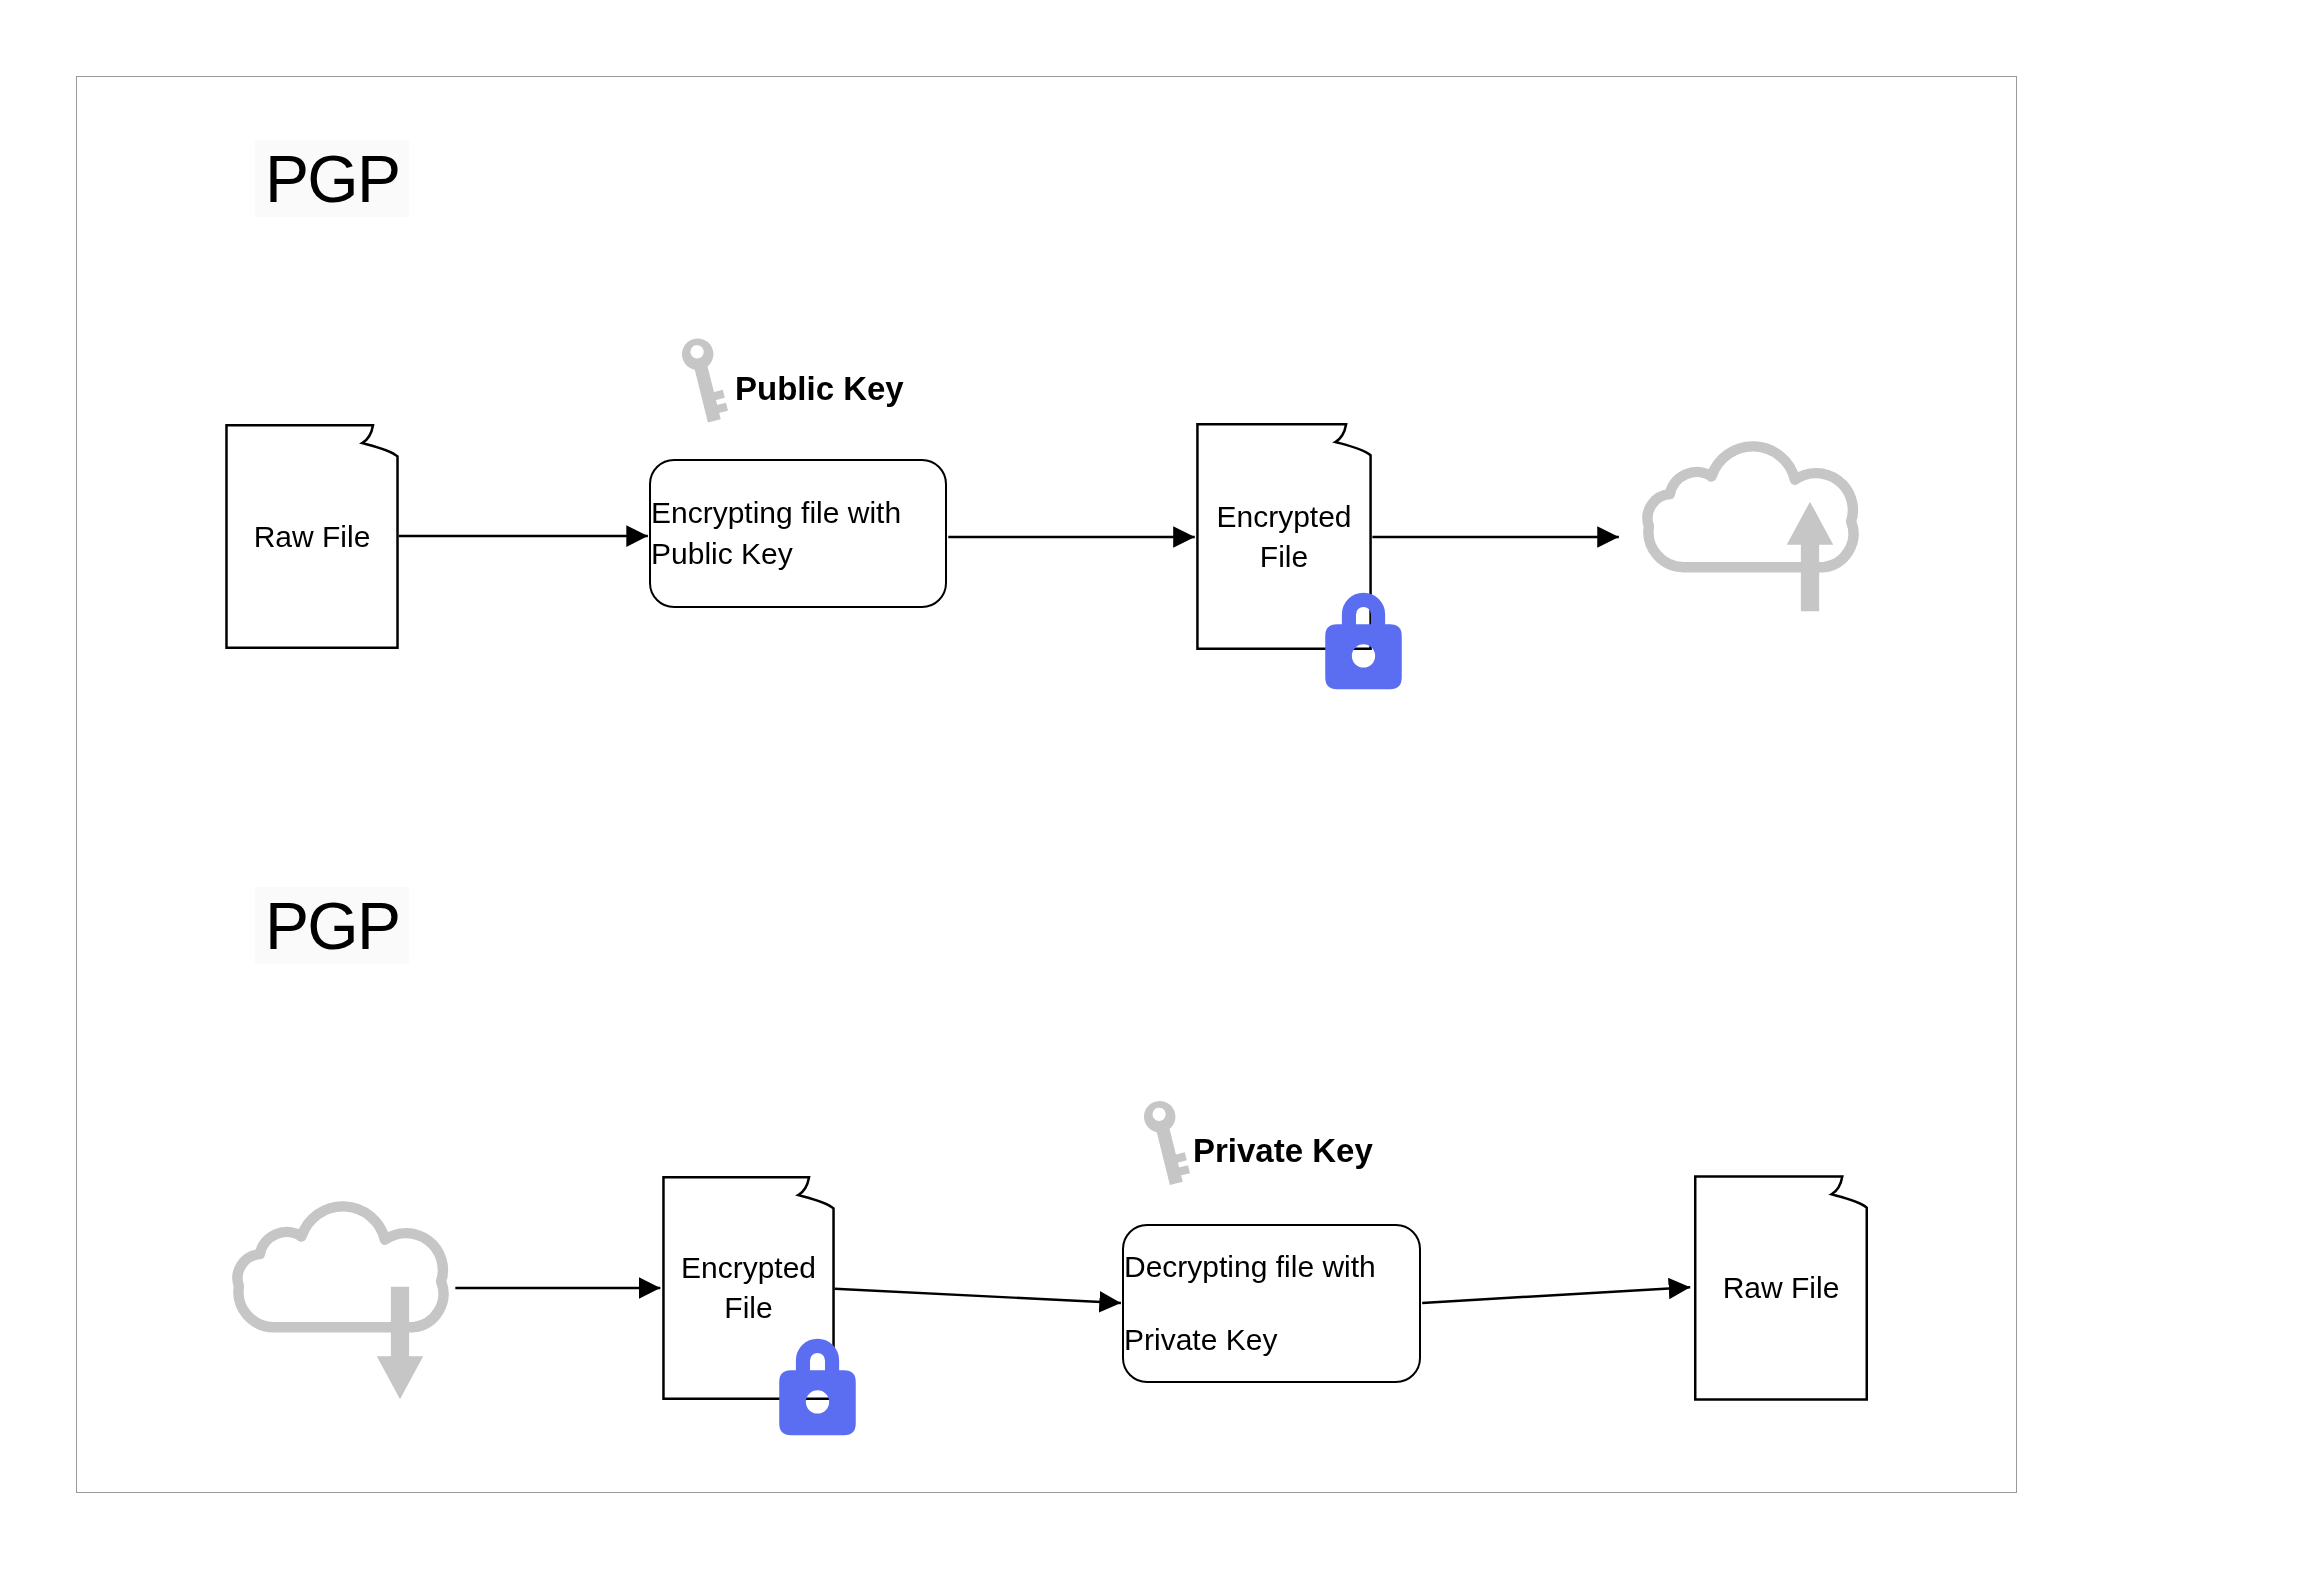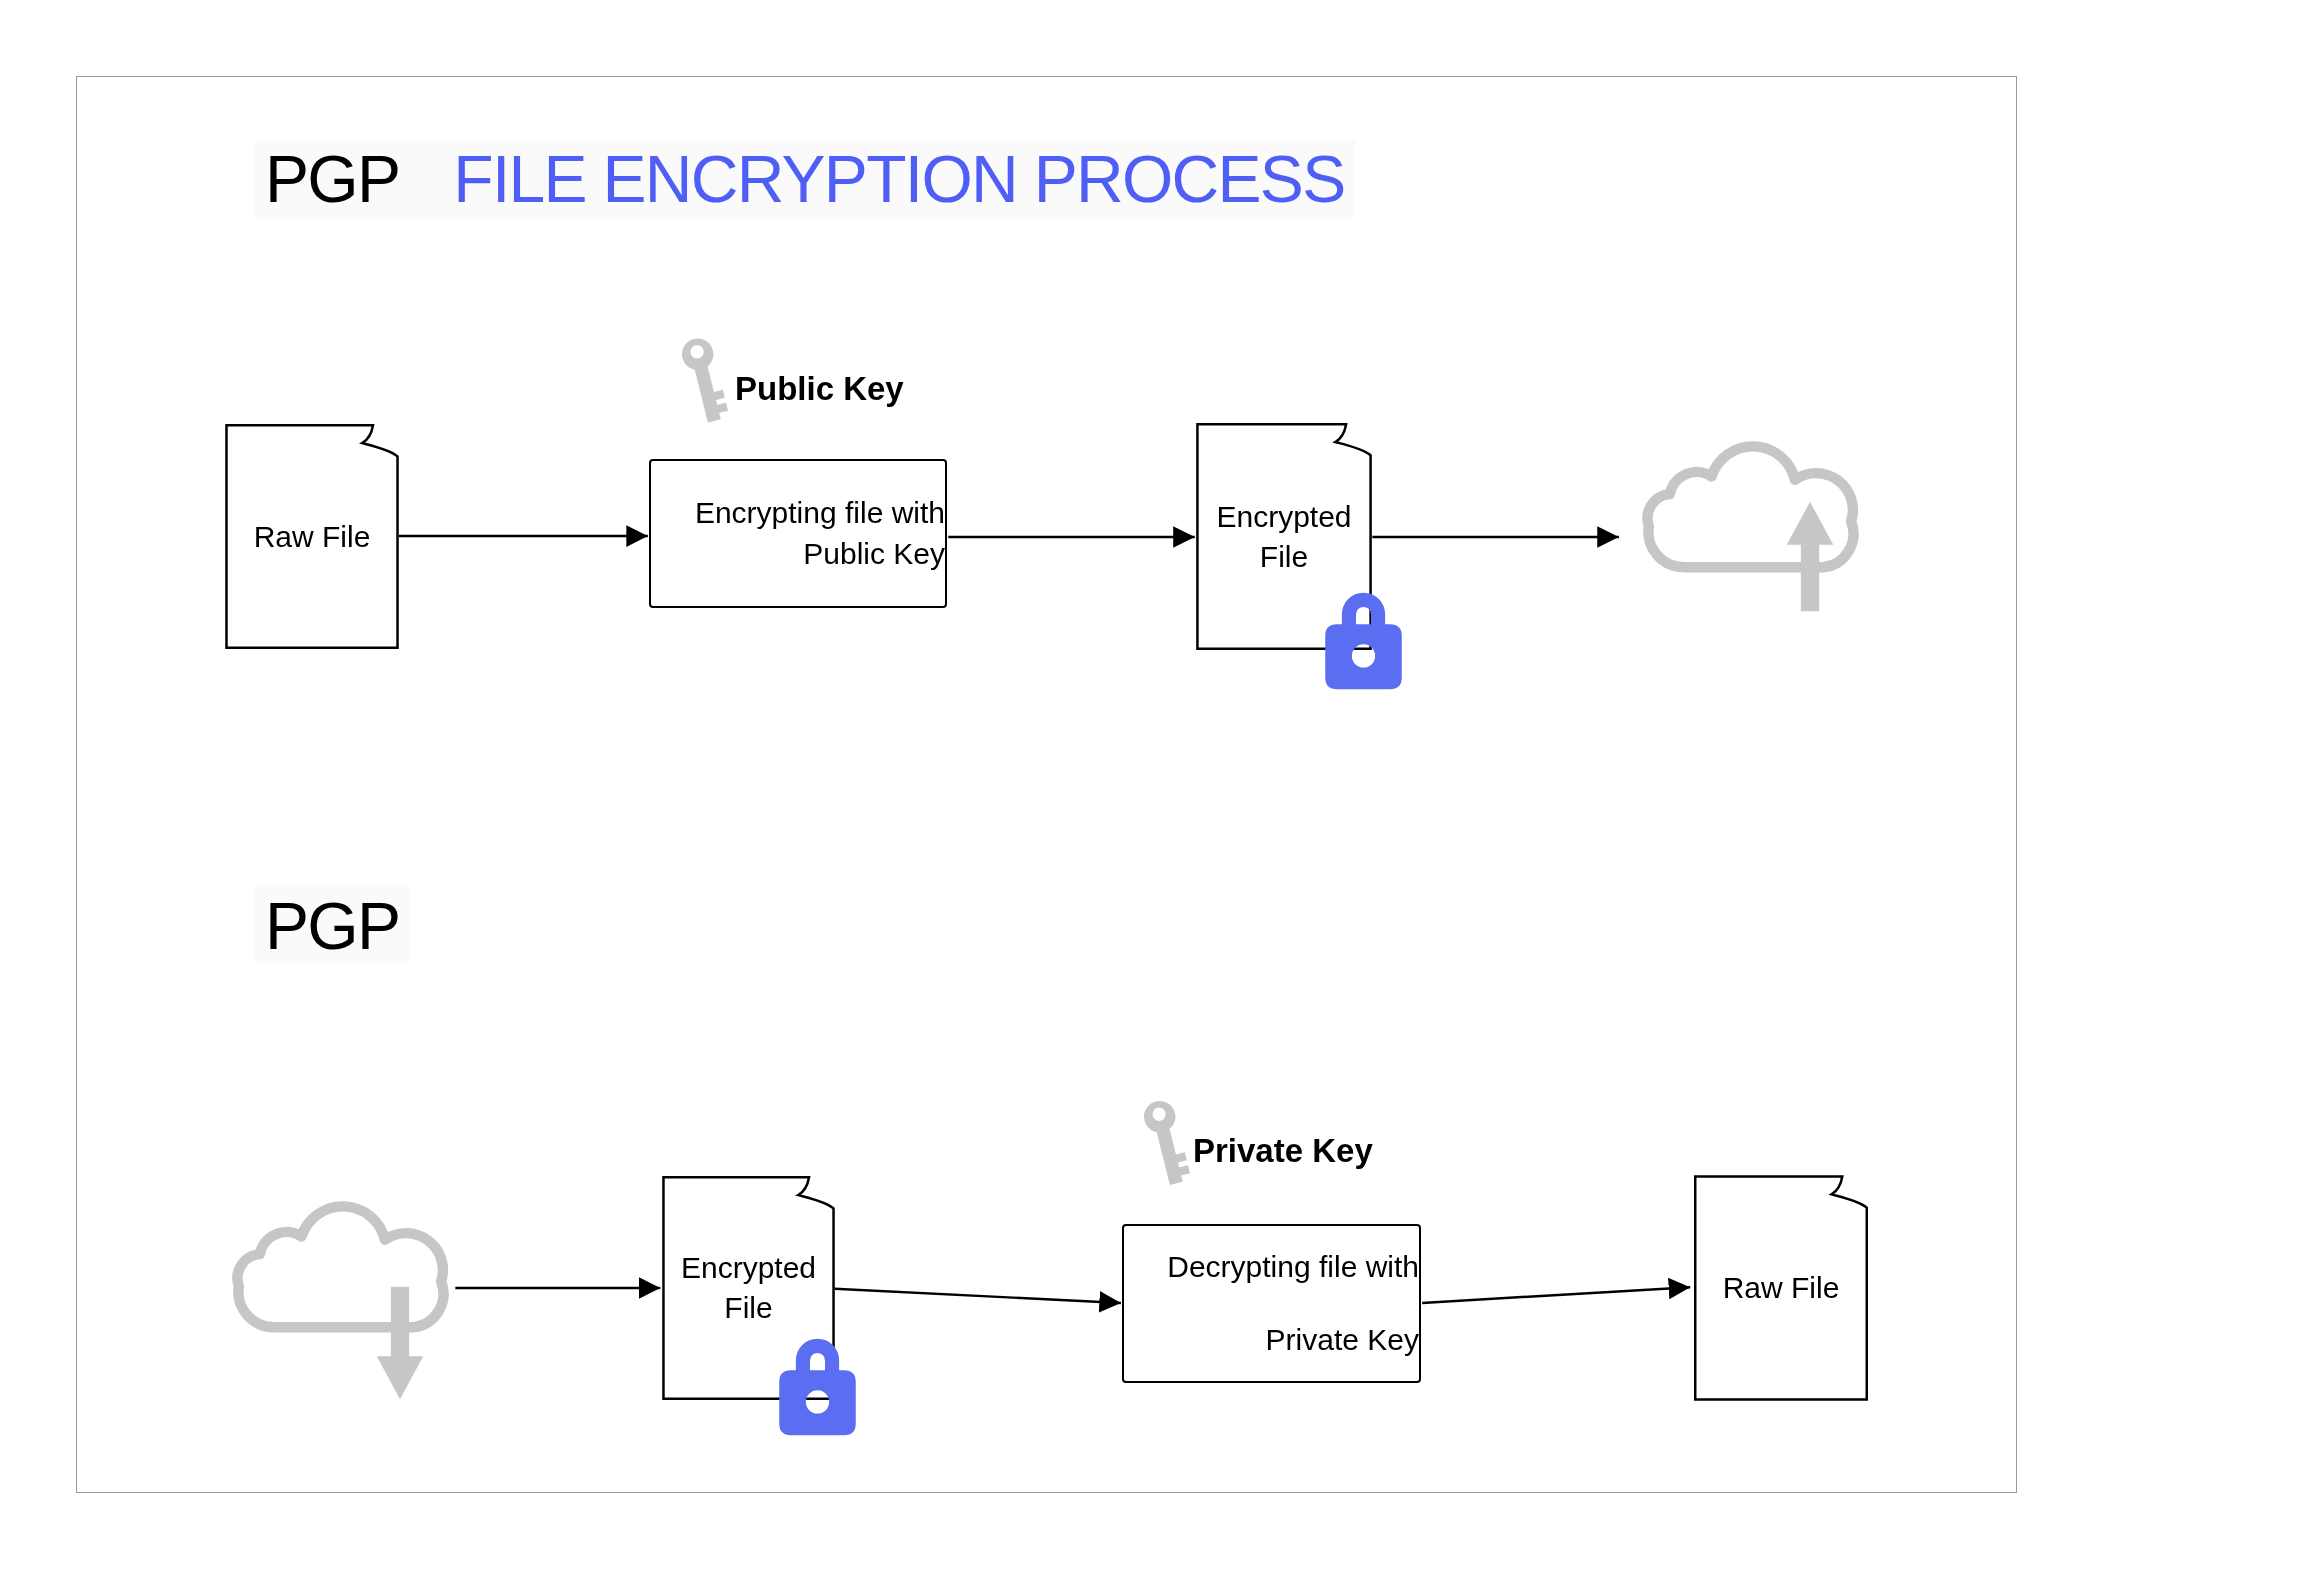--- a/index.html
+++ b/index.html
@@ -5,40 +5,39 @@
   html,body{margin:0;padding:0;background:#ffffff;}
   body{width:2319px;height:1571px;position:relative;font-family:"Liberation Sans",sans-serif;overflow:hidden;}
   .abs{position:absolute;}
   .frame{left:76px;top:76px;width:1939px;height:1415px;border:1.7px solid #9a9a9a;background:#ffffff;}
   .title-band{left:255px;height:77px;background:#fafafa;display:flex;align-items:center;white-space:nowrap;
     padding:0 10px;font-size:66px;letter-spacing:-1.7px;font-weight:400;gap:36px;}
   .title-band .t-black{color:#000000;}
   .title-band .t-blue{color:#4f5ff5;margin-left:18px;}
   .doc-label{display:flex;flex-direction:column;align-items:center;justify-content:center;
     text-align:center;font-size:30px;line-height:1.32;color:#000;}
-  .proc-box{border:2.5px solid #000;border-radius:4px;background:#fff;display:flex;flex-direction:column;
-    align-items:flex-end;justify-content:center;text-align:center;font-size:30px;line-height:1.35;color:#000;}
+  .proc-box{border:2.5px solid #000;border-radius:25px;background:#fff;display:flex;flex-direction:column;
+    align-items:flex-start;justify-content:center;text-align:center;font-size:30px;line-height:1.35;color:#000;}
   .key-label{font-size:33px;font-weight:bold;color:#000;white-space:nowrap;}
   svg{display:block;}
   .doc-svg path{fill:#ffffff;stroke:#000000;stroke-width:3px;}
   .lock-body{fill:#5b6ef2;fill-rule:evenodd;}
   .lock-shackle{fill:none;stroke:#5b6ef2;stroke-width:17px;}
   .cloud-path{fill:#ffffff;stroke:#c6c6c6;stroke-width:13px;stroke-linejoin:round;}
   .gray-arrow{fill:#c6c6c6;}
   .key-shape{fill:#c6c6c6;}
   .flow-line{stroke:#000;stroke-width:3px;}
 </style>
 </head>
 <body>
 
 <div class="abs frame"></div>
 
 <div class="abs title-band" style="top:140px;">
   <span class="t-black">PGP</span>
-  <span class="t-blue">FILE ENCRYPTION PROCESS</span>
 </div>
 
 <svg class="abs" style="left:0;top:0;" width="2319" height="1571" viewBox="0 0 2793 1893">
   <defs>
     <marker id="ah" markerUnits="userSpaceOnUse" markerWidth="28" markerHeight="28" refX="26" refY="13" orient="auto">
       <path d="M0,0 L26,13 L0,26 Z" fill="#000"></path>
     </marker>
   </defs>
   <line class="flow-line" x1="480" y1="646" x2="780" y2="646" marker-end="url(#ah)"></line>
   <line class="flow-line" x1="1142" y1="647" x2="1439" y2="647" marker-end="url(#ah)"></line>

